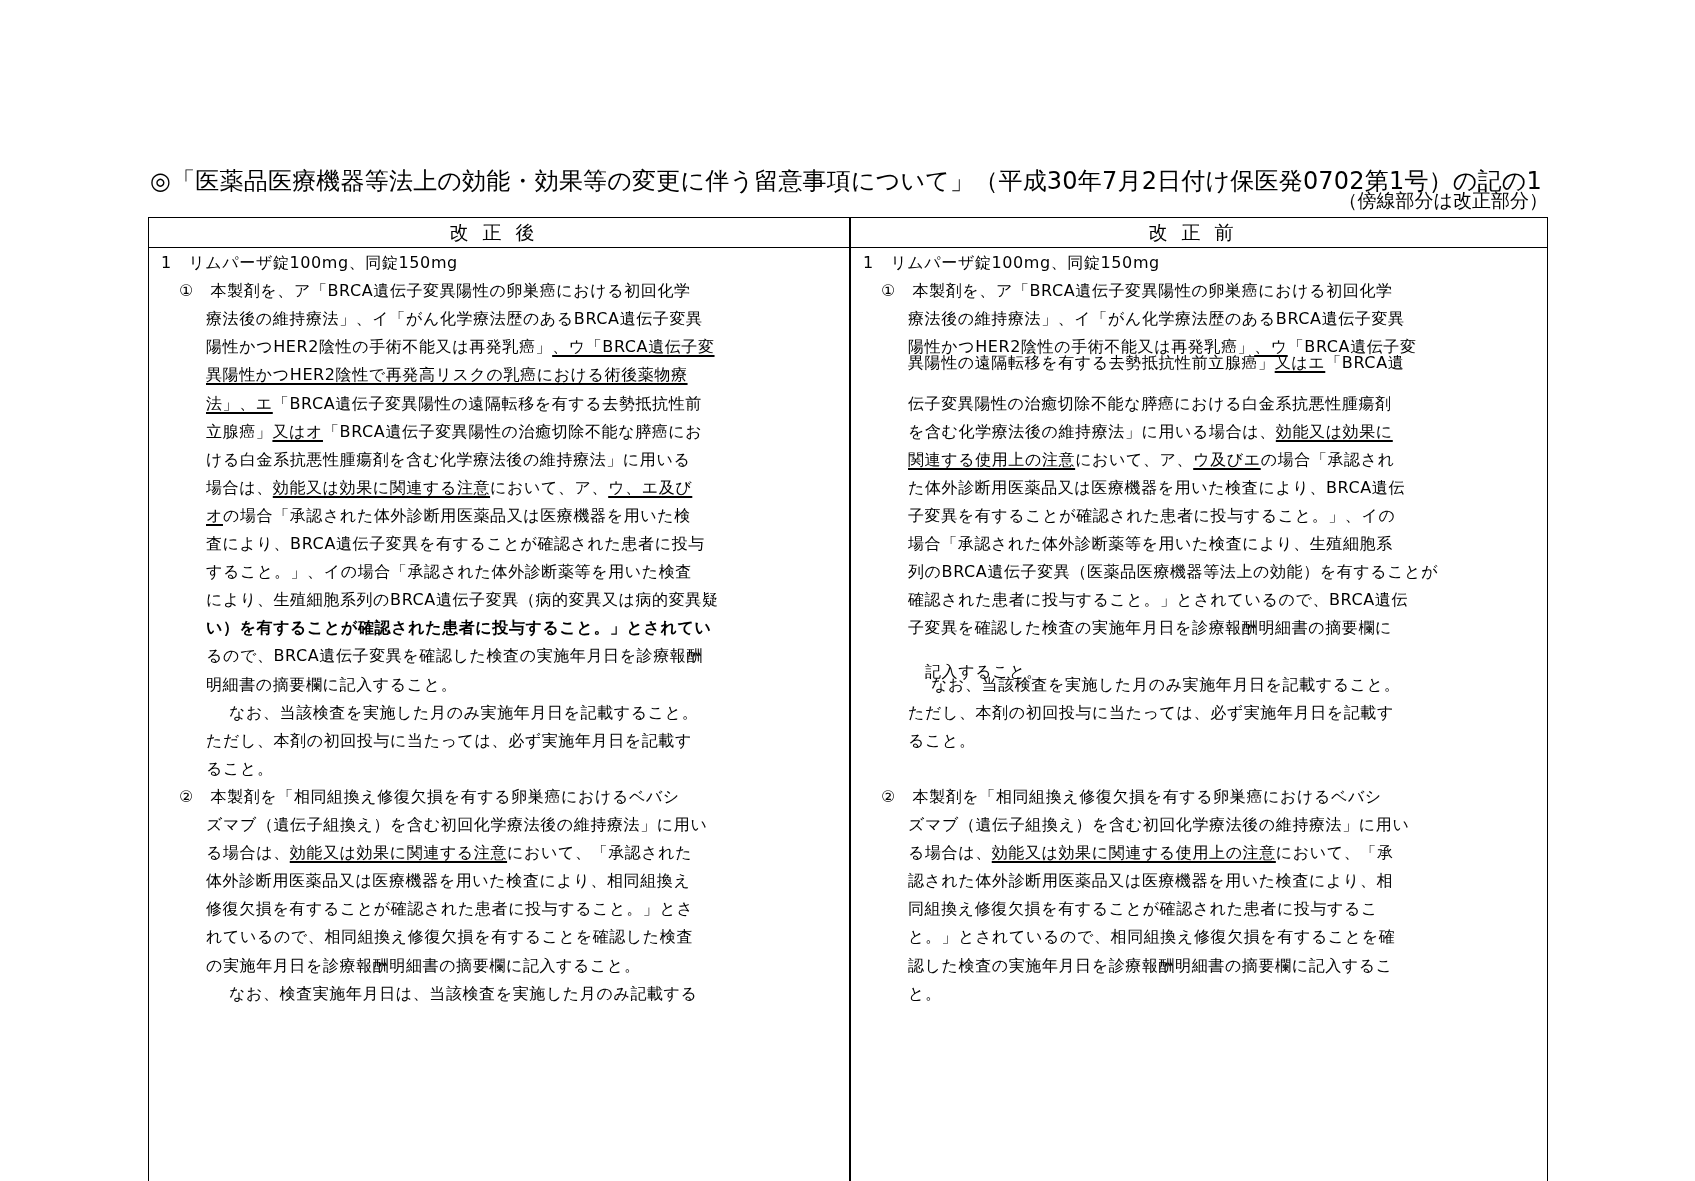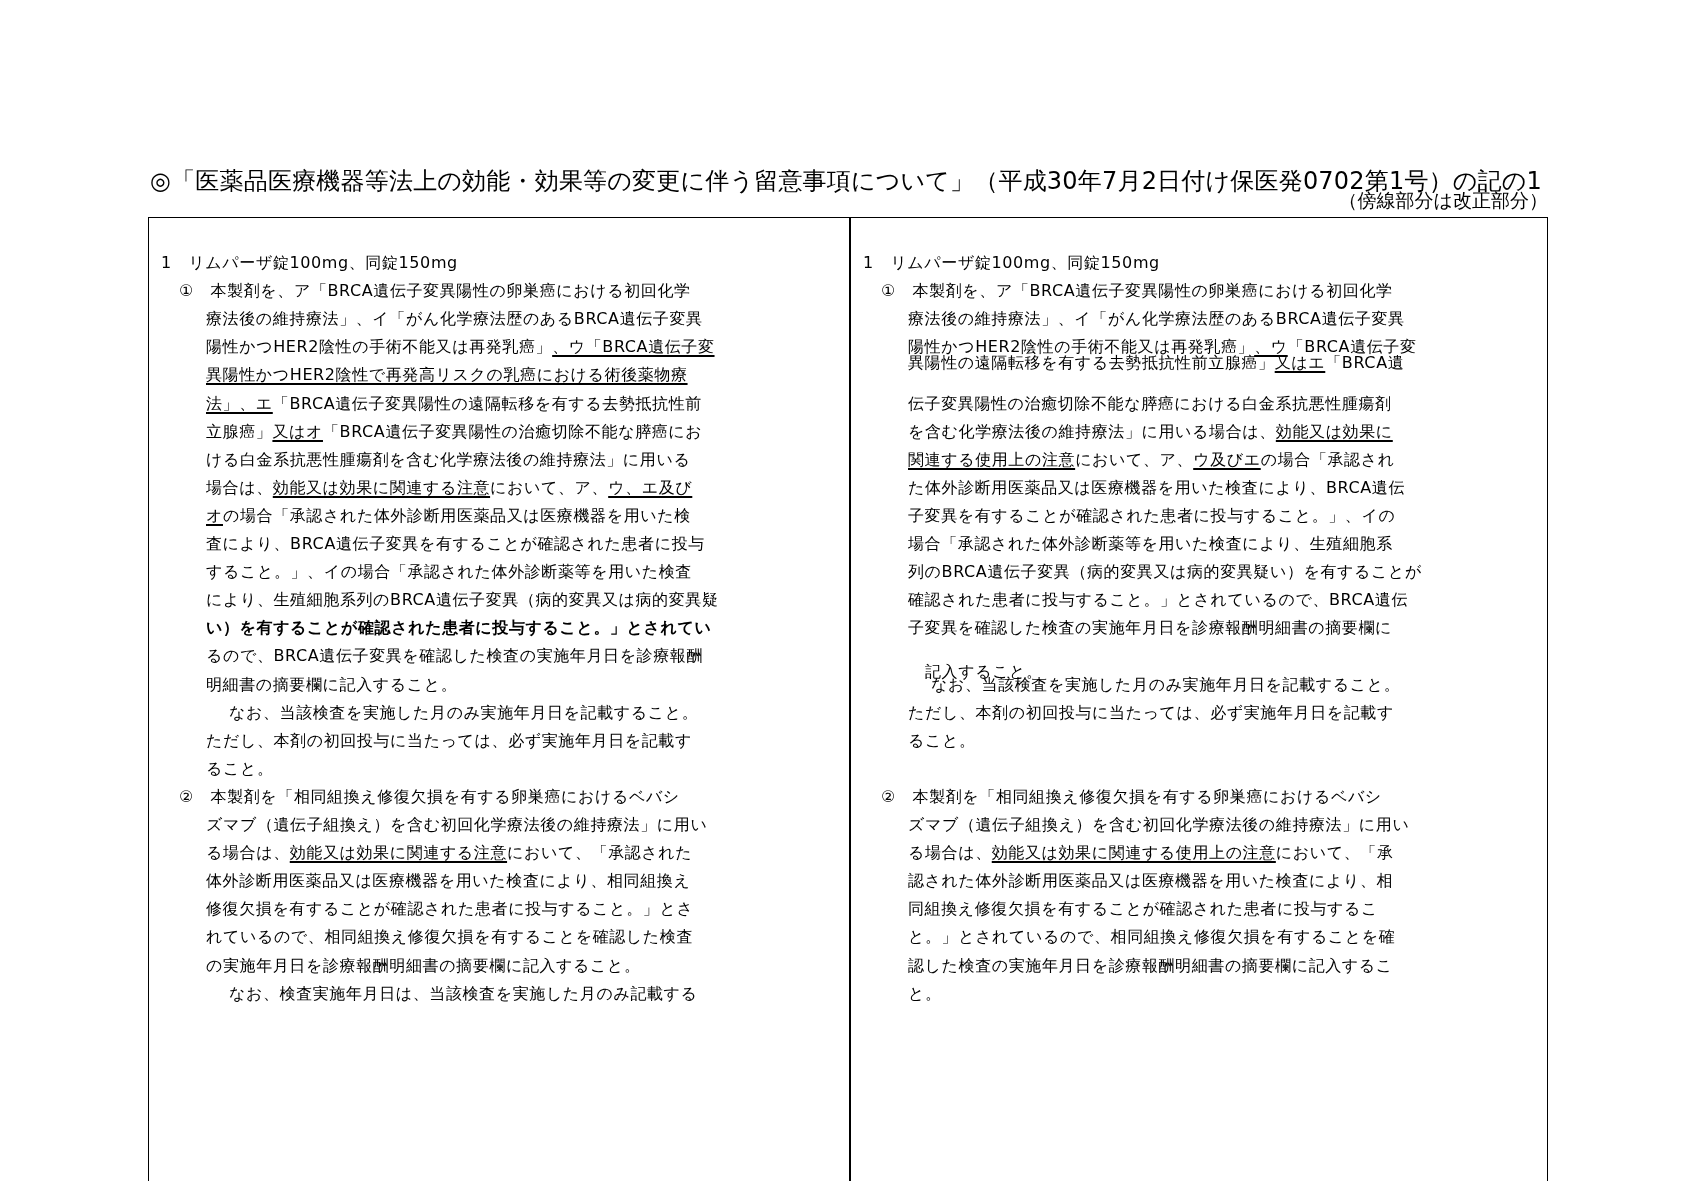--- a/index.html
+++ b/index.html
@@ -20,20 +20,24 @@
   .line { position: absolute; white-space: nowrap; font-size: 16px; height: 28px; line-height: 28px; letter-spacing: 0.6px; }
   .u { text-decoration: underline; text-decoration-thickness: 1.5px; text-underline-offset: 3px; }
 </style>
 </head>
 <body>
 
 <div class="title">◎「医薬品医療機器等法上の効能・効果等の変更に伴う留意事項について」（平成30年7月2日付け保医発0702第1号）の記の1</div>
 <div class="note">（傍線部分は改正部分）</div>
 
 <div class="table">
+  <div class="hdr">
+    <div class="hcell left">改正後</div>
+    <div class="hcell right">改正前</div>
+  </div>
   <div class="vdiv"></div>
   <div class="col left" id="col-after">
       <div class="line" style="top: 1px; left: 12px;"><span>1　リムパーザ錠100mg、同錠150mg</span></div>
       <div class="line" style="top: 29.1px; left: 30px;"><span>①　本製剤を、ア「BRCA遺伝子変異陽性の卵巣癌における初回化学</span></div>
       <div class="line" style="top: 57.2px; left: 57px;"><span>療法後の維持療法」、イ「がん化学療法歴のあるBRCA遺伝子変異</span></div>
       <div class="line" style="top: 85.3px; left: 57px;"><span>陽性かつHER2陰性の手術不能又は再発乳癌」</span><span class="u">、ウ「BRCA遺伝子変</span></div>
       <div class="line" style="top: 113.4px; left: 57px;"><span class="u">異陽性かつHER2陰性で再発高リスクの乳癌における術後薬物療</span></div>
       <div class="line" style="top: 141.5px; left: 57px;"><span class="u">法」、エ</span><span>「BRCA遺伝子変異陽性の遠隔転移を有する去勢抵抗性前</span></div>
       <div class="line" style="top: 169.6px; left: 57px;"><span>立腺癌」</span><span class="u">又はオ</span><span>「BRCA遺伝子変異陽性の治癒切除不能な膵癌にお</span></div>
       <div class="line" style="top: 197.7px; left: 57px;"><span>ける白金系抗悪性腫瘍剤を含む化学療法後の維持療法」に用いる</span></div>
@@ -62,21 +66,21 @@
       <div class="line" style="top: 29.1px; left: 30px;"><span>①　本製剤を、ア「BRCA遺伝子変異陽性の卵巣癌における初回化学</span></div>
       <div class="line" style="top: 57.2px; left: 57px;"><span>療法後の維持療法」、イ「がん化学療法歴のあるBRCA遺伝子変異</span></div>
       <div class="line" style="top: 85.3px; left: 57px;"><span>陽性かつHER2陰性の手術不能又は再発乳癌」</span><span class="u">、ウ</span><span>「BRCA遺伝子変</span></div>
       <div class="line" style="top: 101px; left: 57px;"><span>異陽性の遠隔転移を有する去勢抵抗性前立腺癌」</span><span class="u">又はエ</span><span>「BRCA遺</span></div>
       <div class="line" style="top: 141.5px; left: 57px;"><span>伝子変異陽性の治癒切除不能な膵癌における白金系抗悪性腫瘍剤</span></div>
       <div class="line" style="top: 169.6px; left: 57px;"><span>を含む化学療法後の維持療法」に用いる場合は、</span><span class="u">効能又は効果に</span></div>
       <div class="line" style="top: 197.7px; left: 57px;"><span class="u">関連する使用上の注意</span><span>において、ア、</span><span class="u">ウ及びエ</span><span>の場合「承認され</span></div>
       <div class="line" style="top: 225.8px; left: 57px;"><span>た体外診断用医薬品又は医療機器を用いた検査により、BRCA遺伝</span></div>
       <div class="line" style="top: 253.9px; left: 57px;"><span>子変異を有することが確認された患者に投与すること。」、イの</span></div>
       <div class="line" style="top: 282px; left: 57px;"><span>場合「承認された体外診断薬等を用いた検査により、生殖細胞系</span></div>
-      <div class="line" style="top: 310.1px; left: 57px;"><span>列のBRCA遺伝子変異（病的変異又は病的変異疑い）を有することが</span></div>
+      <div class="line" style="top: 310.1px; left: 57px;"><span>列のBRCA遺伝子変異（医薬品医療機器等法上の効能）を有することが</span></div>
       <div class="line" style="top: 338.2px; left: 57px;"><span>確認された患者に投与すること。」とされているので、BRCA遺伝</span></div>
       <div class="line" style="top: 366.3px; left: 57px;"><span>子変異を確認した検査の実施年月日を診療報酬明細書の摘要欄に</span></div>
       <div class="line" style="top: 394.4px; left: 74px; margin-top: 16px;"><span>記入すること。</span></div>
       <div class="line" style="top: 422.5px; left: 80px;"><span>なお、当該検査を実施した月のみ実施年月日を記載すること。</span></div>
       <div class="line" style="top: 450.6px; left: 57px;"><span>ただし、本剤の初回投与に当たっては、必ず実施年月日を記載す</span></div>
       <div class="line" style="top: 478.7px; left: 57px;"><span>ること。</span></div>
       <div class="line" style="top: 534.9px; left: 30px;"><span>②　本製剤を「相同組換え修復欠損を有する卵巣癌におけるベバシ</span></div>
       <div class="line" style="top: 563px; left: 57px;"><span>ズマブ（遺伝子組換え）を含む初回化学療法後の維持療法」に用い</span></div>
       <div class="line" style="top: 591.1px; left: 57px;"><span>る場合は、</span><span class="u">効能又は効果に関連する使用上の注意</span><span>において、「承</span></div>
       <div class="line" style="top: 619.2px; left: 57px;"><span>認された体外診断用医薬品又は医療機器を用いた検査により、相</span></div>

